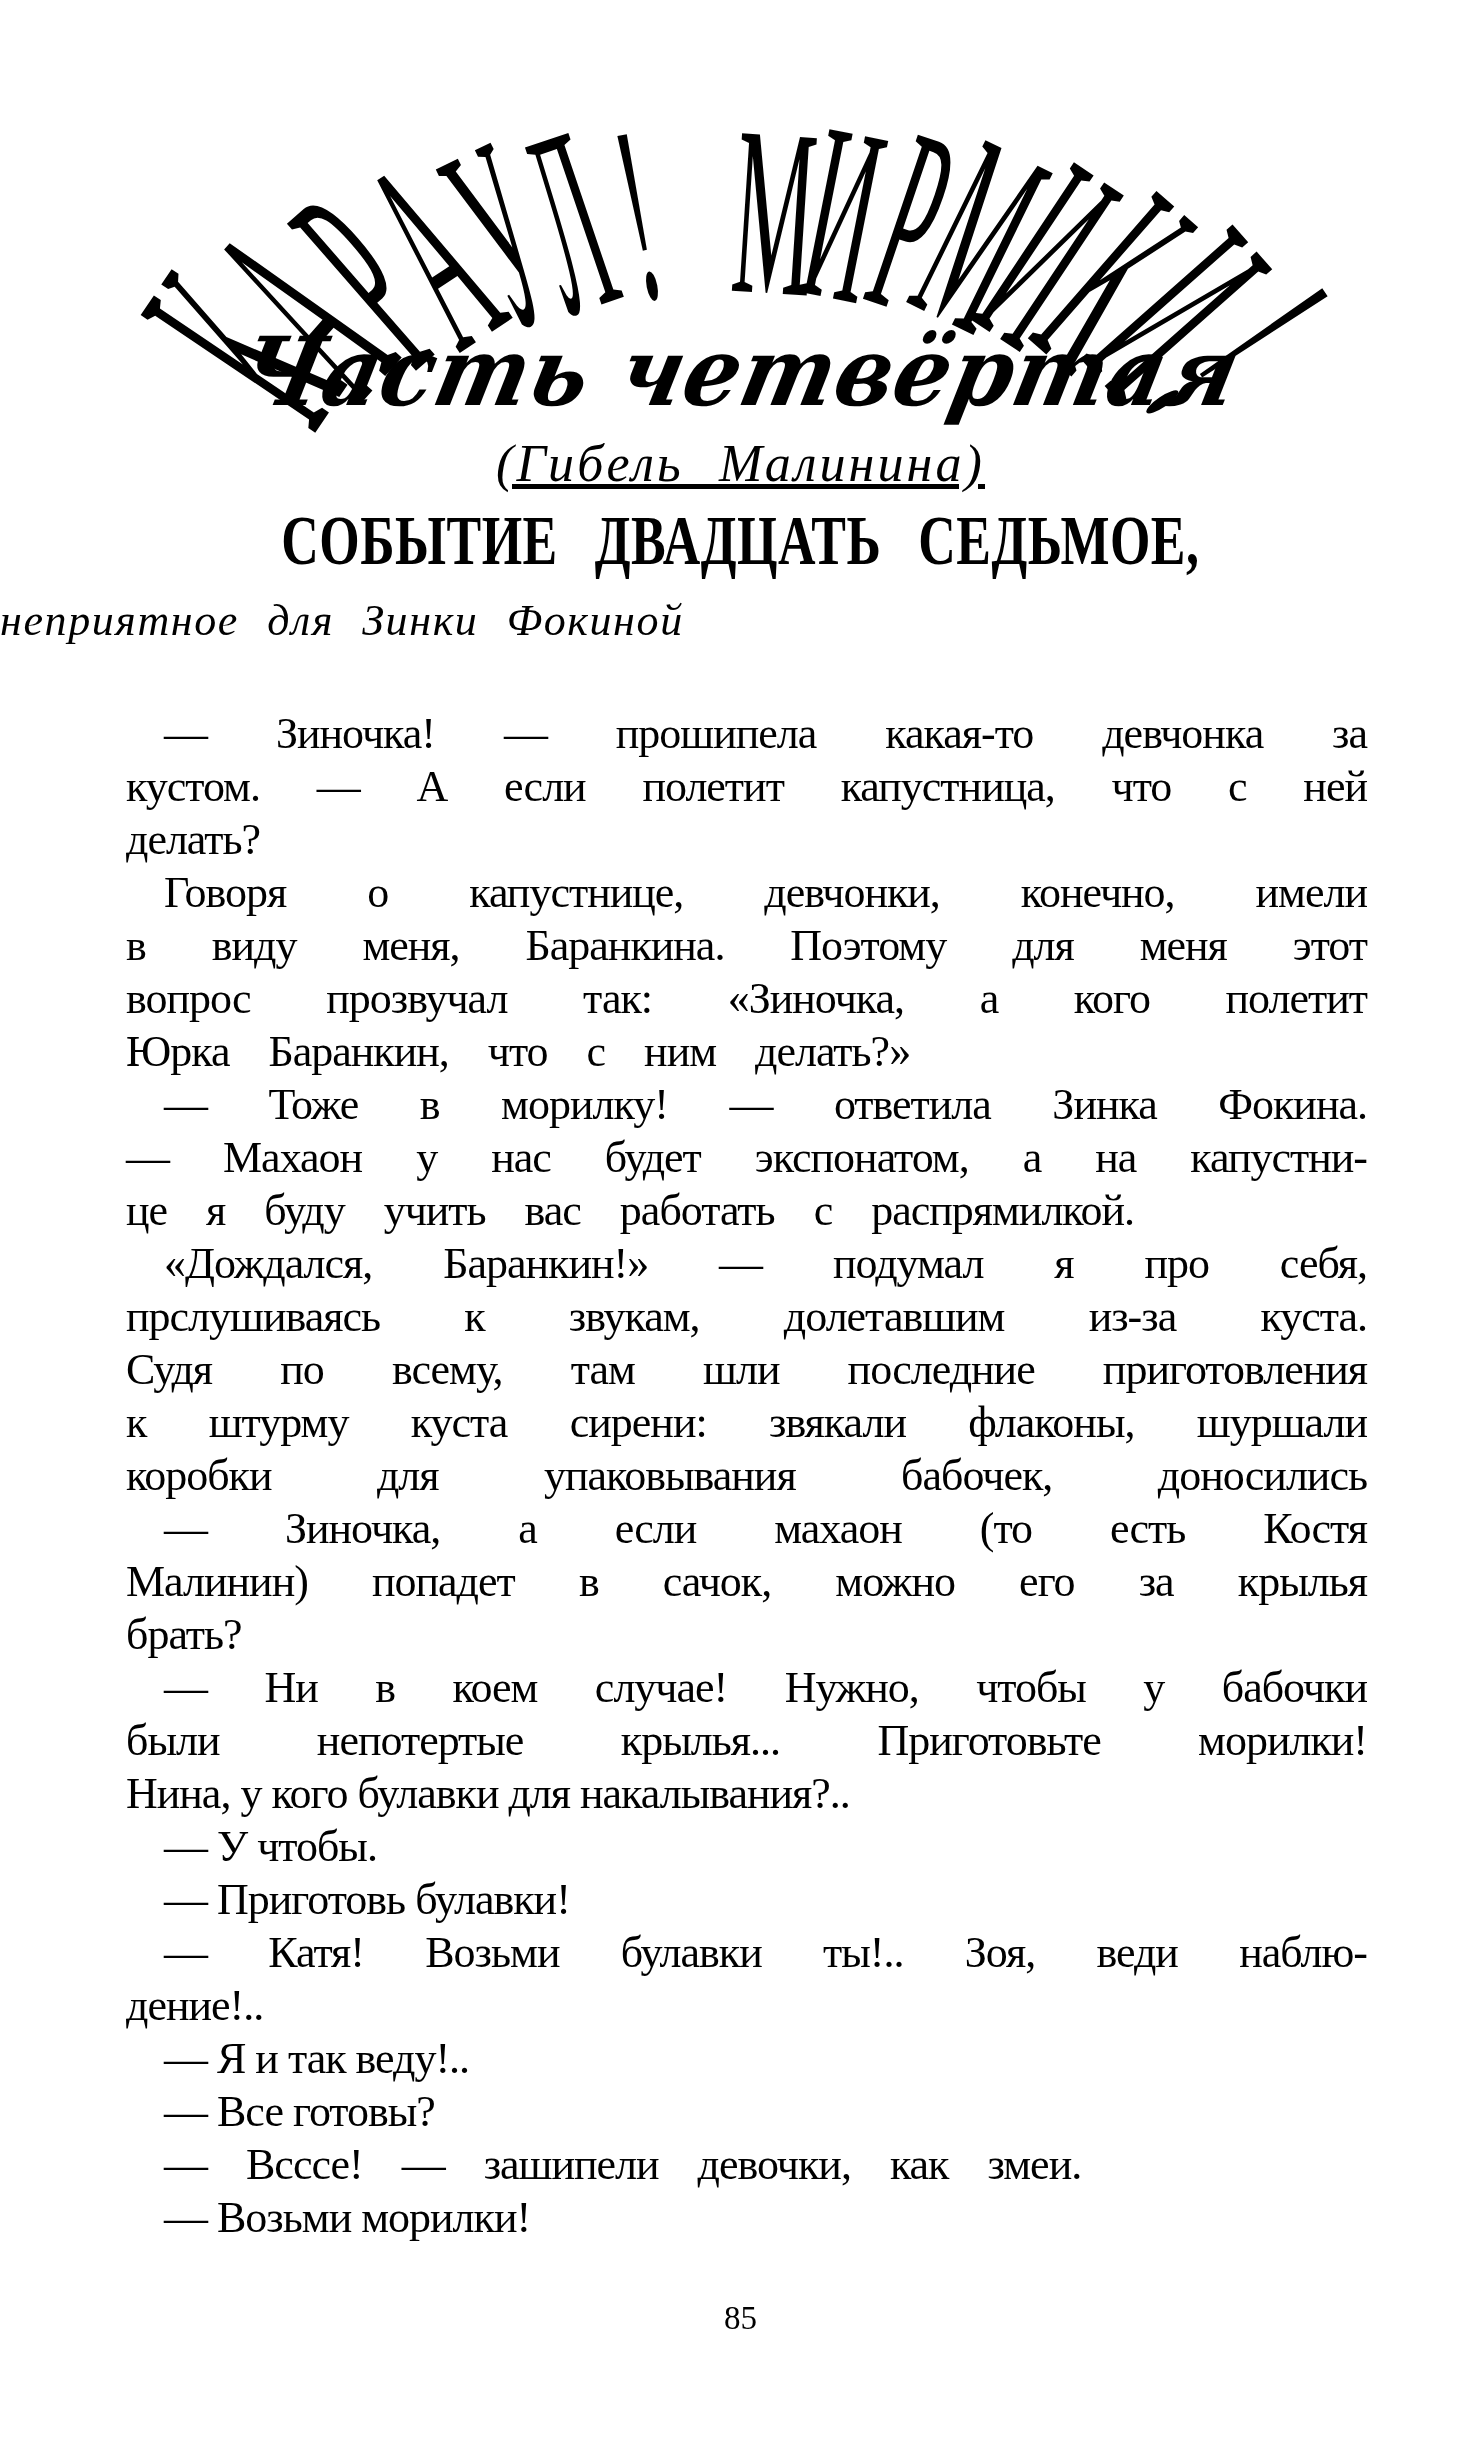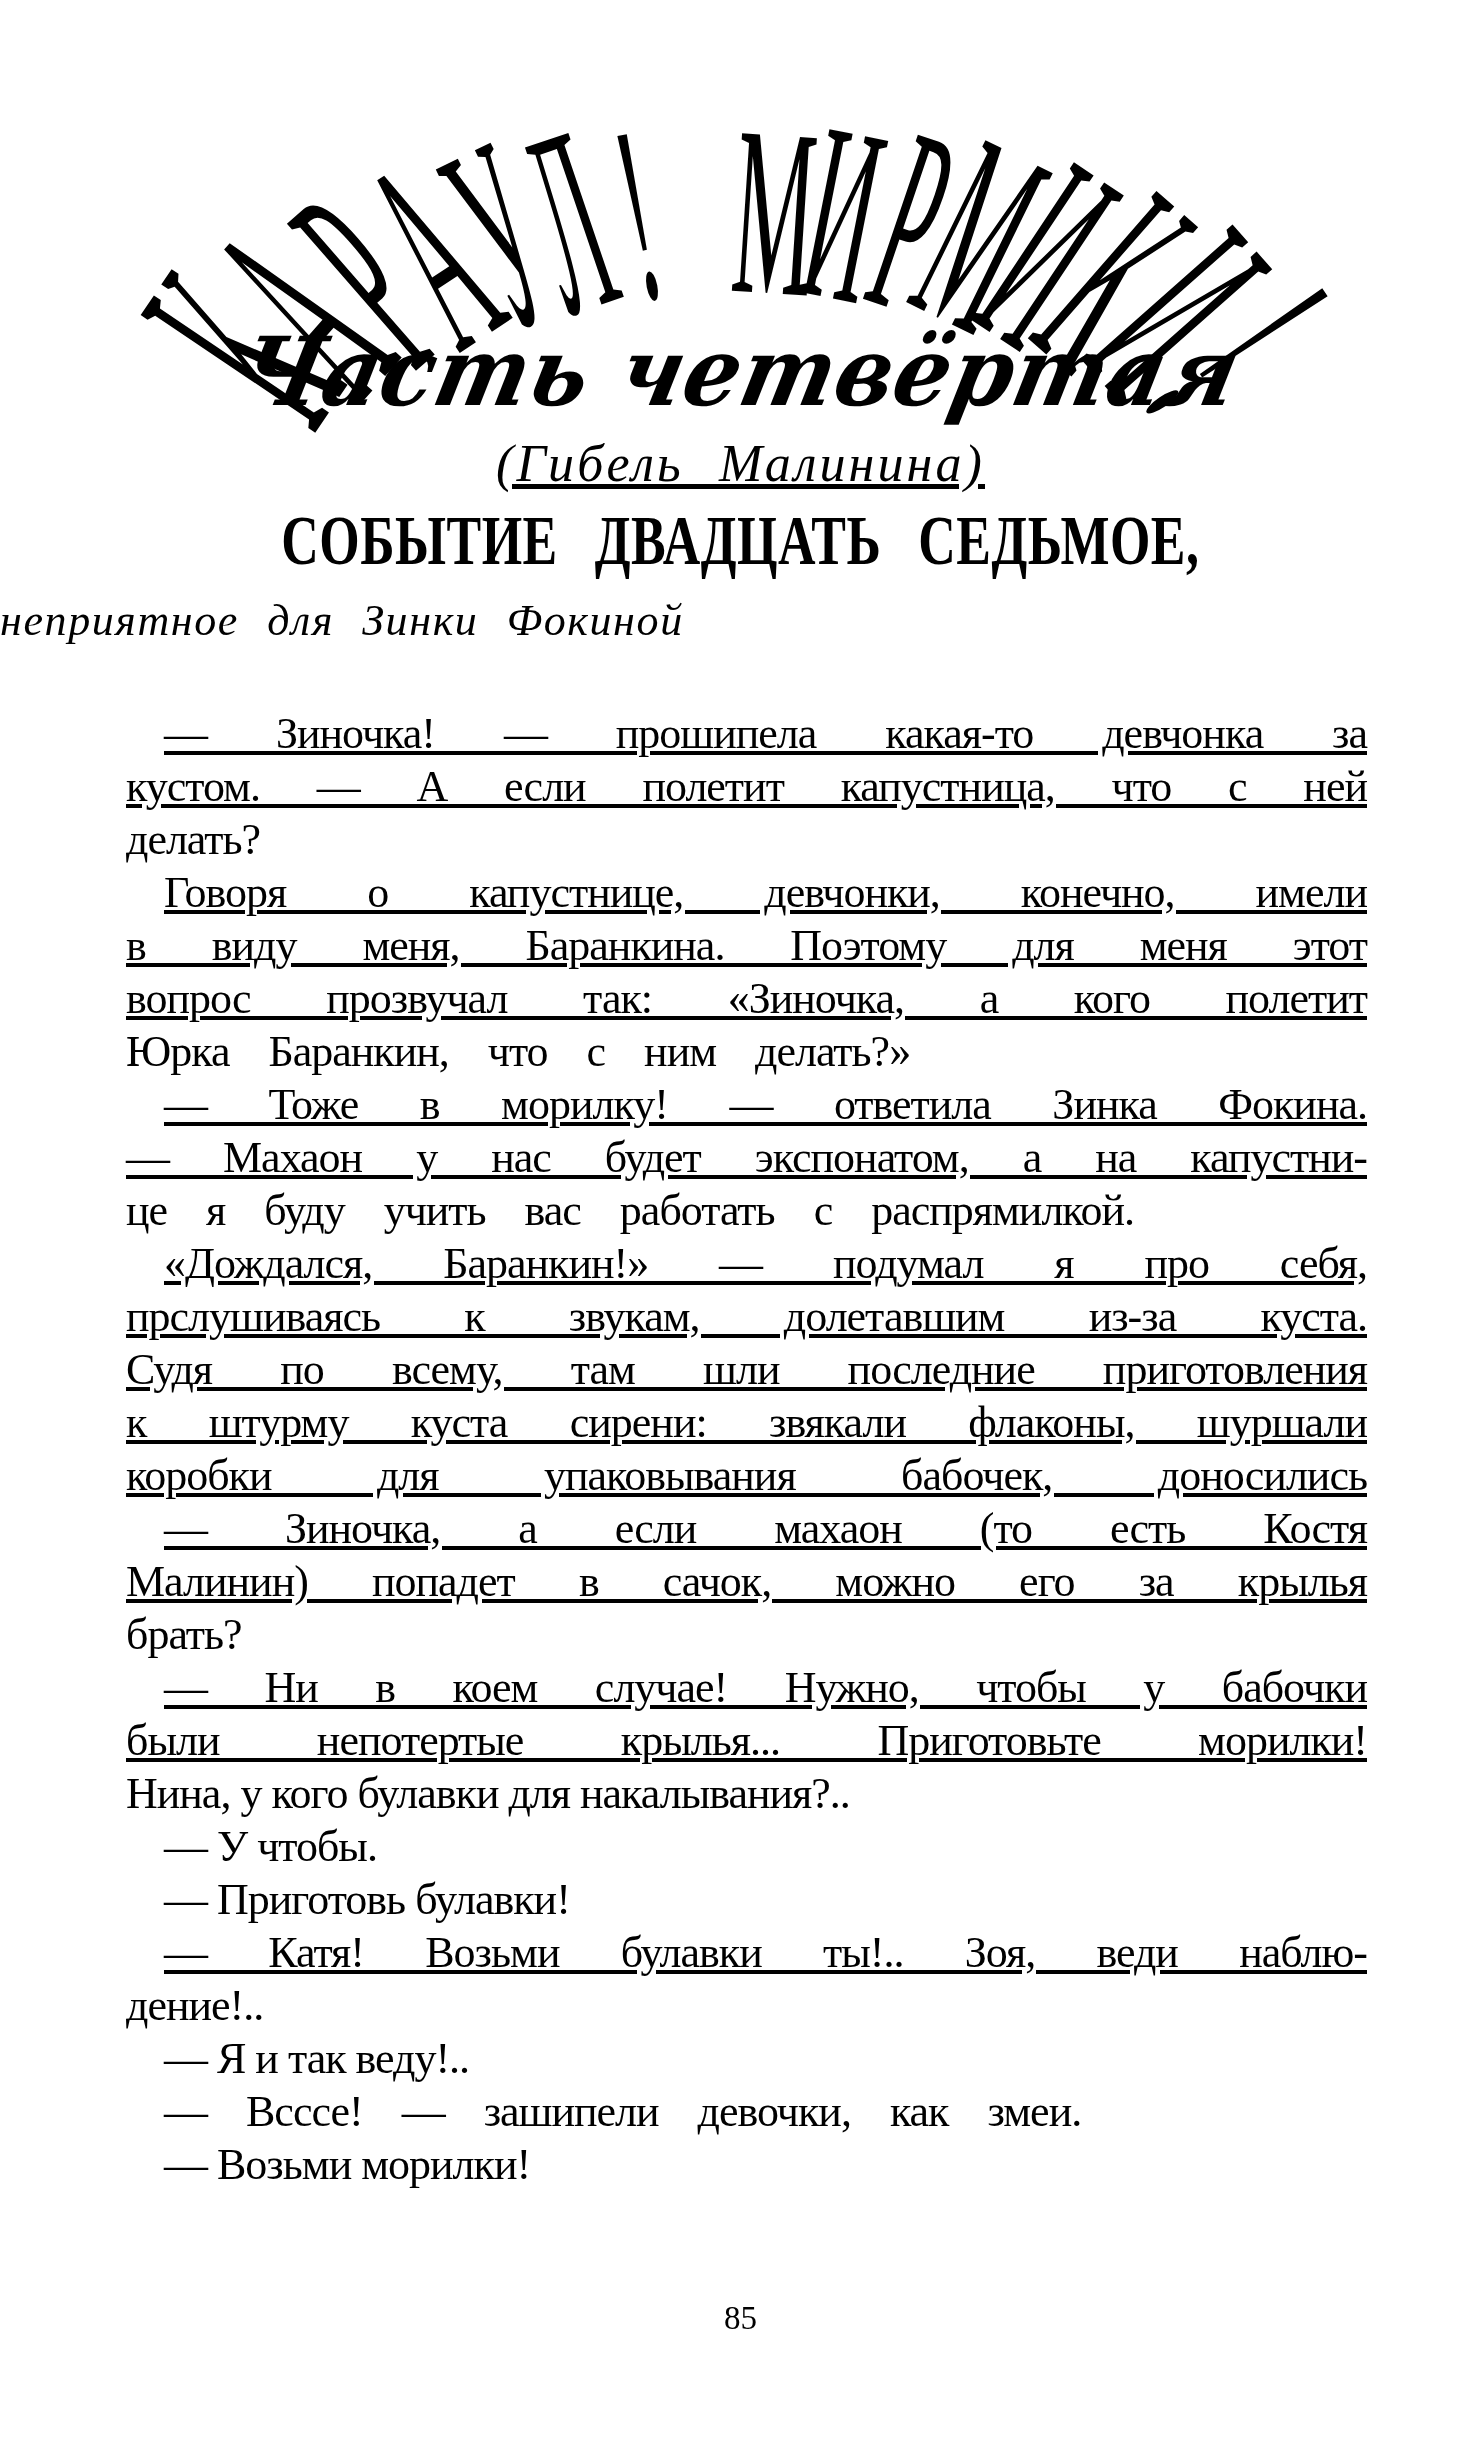--- a/index.html
+++ b/index.html
@@ -61,21 +61,21 @@
   .chapter-subtitle.l1 { top:599px; }
   .chapter-subtitle.l2 { top:655px; }
 
   
   .body-text {
     position:absolute; left:126px; top:707px; width:1241px;
     font-size:44px; line-height:53px;
     letter-spacing:-1px;
   }
   .body-text .line { text-align:left; }
-  .body-text .line.justify { text-align:justify; text-align-last:justify;text-decoration:underline; }
+  .body-text .line.justify { text-align:justify; text-align-last:justify; }
   .body-text .line.indent { text-indent:38px; }
   .body-text .line.spread { word-spacing:29px; }
 
   .page-number {
     position:absolute; top:2300px; left:0; width:100%;
     text-align:center; font-size:33px;
   }
 </style>
 </head>
 <body>
@@ -133,20 +133,21 @@
       <div class="line justify">Малинин) попадет в сачок, можно его за крылья</div>
       <div class="line">брать?</div>
       <div class="line justify indent">— Ни в коем случае! Нужно, чтобы у бабочки</div>
       <div class="line justify">были непотертые крылья... Приготовьте морилки!</div>
       <div class="line">Нина, у кого булавки для накалывания?..</div>
       <div class="line indent">— У чтобы.</div>
       <div class="line indent">— Приготовь булавки!</div>
       <div class="line justify indent">— Катя! Возьми булавки ты!.. Зоя, веди наблю-</div>
       <div class="line">дение!..</div>
       <div class="line indent">— Я и так веду!..</div>
+      <div class="line indent">— Все готовы?</div>
       <div class="line indent spread">— Всссе! — зашипели девочки, как змеи.</div>
       <div class="line indent">— Возьми морилки!</div>
     </div>
 
   <div class="page-number">85</div>
 
 </div>
 
 
 </body></html>

